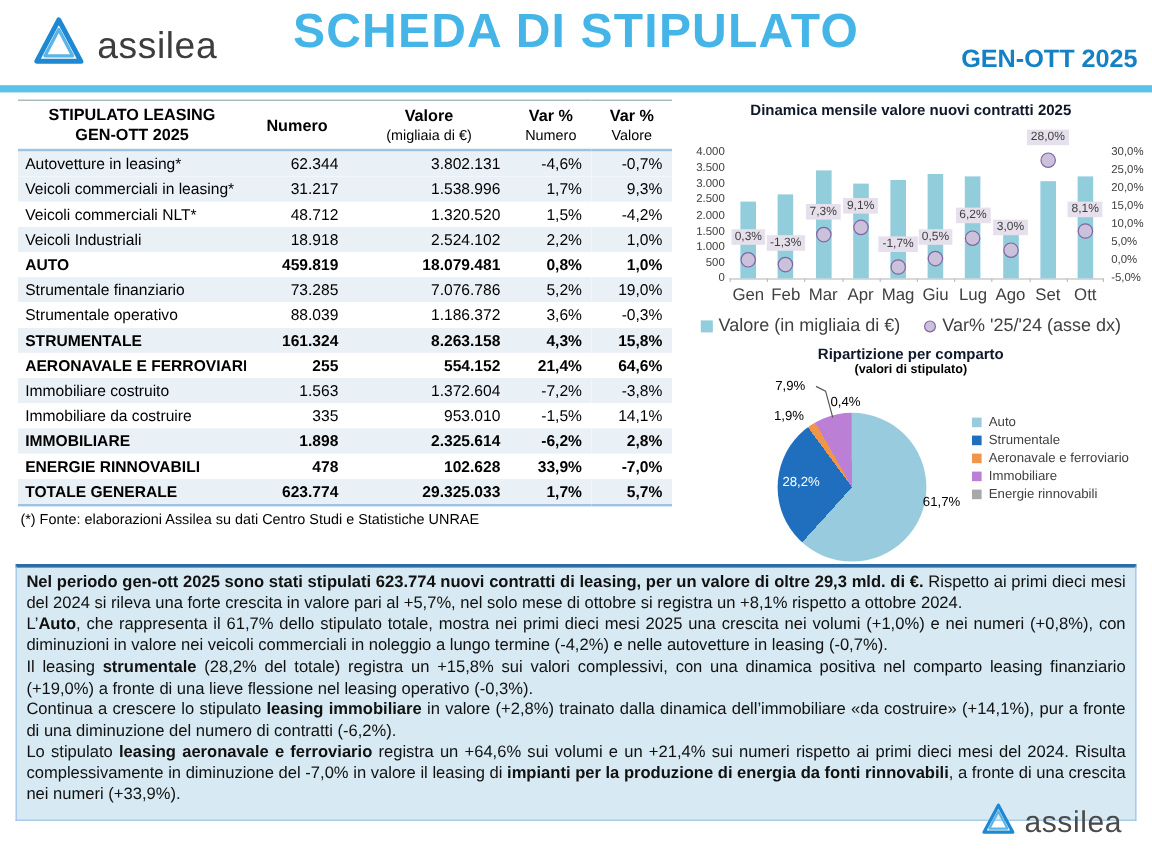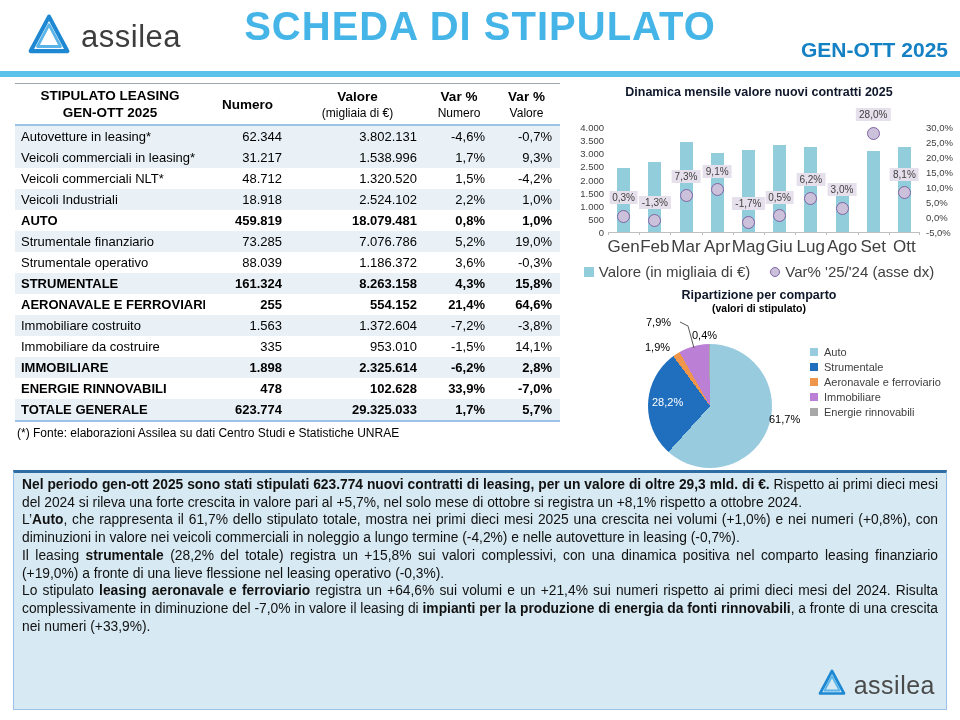--- a/index.html
+++ b/index.html
@@ -33,39 +33,39 @@
   .chart-subtitle{text-align:center;font-size:10.5px;font-weight:bold;color:#000;}
   #plot{position:absolute;left:48px;top:42px;width:312px;height:105px;border-bottom:1px solid #BFBFBF;}
   .bar{position:absolute;bottom:0;width:13px;background:#92CDDC;}
   .marker{position:absolute;width:13px;height:13px;border-radius:50%;background:#CCC1DA;border:1px solid #8064A2;box-sizing:border-box;}
   .dlabel{position:absolute;font-size:10px;color:#404040;background:#E6E0EC;padding:1px 3px;white-space:nowrap;transform:translateX(-50%);}
   .ytick-l{position:absolute;right:0;font-size:9.5px;color:#404040;transform:translateY(-50%);}
   .ytick-r{position:absolute;left:0;font-size:9.5px;color:#404040;transform:translateY(-50%);}
   #left-axis{position:absolute;left:0;top:42px;width:44px;height:105px;}
   #right-axis{position:absolute;left:366px;top:42px;width:32px;height:105px;}
   #x-labels{position:absolute;left:48px;top:152px;width:312px;height:14px;}
-  .xlab{position:absolute;transform:translateX(-50%);font-size:17px;color:#404040;text-align:center;}
+  .xlab{position:absolute;transform:translateX(-50%);font-size:14px;color:#404040;text-align:center;}
   .axtick{position:absolute;width:1px;height:3px;background:#BFBFBF;top:105px;}
   .legend{position:absolute;left:0;right:0;top:178px;display:flex;justify-content:center;gap:20px;font-size:15px;color:#404040;align-items:center;}
   .legend .item{display:flex;align-items:center;gap:5px;}
   .legend .sq{width:10px;height:10px;display:inline-block;}
   .legend .ci{width:10px;height:10px;border-radius:50%;display:inline-block;box-sizing:border-box;}
 
   
   .pie-chart{position:absolute;left:560px;top:288px;width:398px;height:180px;}
   #pie{position:absolute;left:88px;top:56px;width:124px;height:124px;border-radius:50%;}
   .plabel{position:absolute;font-size:11px;color:#000;white-space:nowrap;}
   .plabel.light{color:#fff;}
   #pie-leader{position:absolute;left:0;top:0;pointer-events:none;}
   #pie-legend{position:absolute;left:250px;top:56px;}
   .pleg{display:flex;align-items:center;gap:6px;font-size:11px;color:#404040;height:15px;}
   .pleg .sq{width:8px;height:8px;display:inline-block;flex:none;}
 
   
-  .summary{position:absolute;left:13px;right:13px;top:470px;height:240px;box-sizing:border-box;
+  .summary{position:absolute;left:13px;right:13px;top:470px;height:214px;box-sizing:border-box;
     background:#D7E9F2;border:1px solid #9CC3E5;border-top:3px solid #2E6DA4;
     padding:3px 8px 4px 8px;font-size:13.8px;line-height:17.7px;text-align:justify;color:#111;}
   .para{margin:0;}
 
   
   .footer-brand{position:absolute;right:25px;top:668px;display:flex;align-items:center;gap:7px;}
   .footer-brand .brand-text{font-size:25px;color:#4a4a4a;}
 </style>
 </head>
 <body>
@@ -348,20 +348,21 @@
           <span class="sq" style="background: rgb(168, 168, 168);"></span>
           <span>Energie rinnovabili</span>
         </div>
       </div>
   </section>
 
   <section class="summary" id="summary">
       <div class="para"><b>Nel periodo gen-ott 2025 sono stati stipulati 623.774 nuovi contratti di leasing, per un valore di oltre 29,3 mld. di €.</b><span> Rispetto ai primi dieci mesi del 2024 si rileva una forte crescita in valore pari al +5,7%, nel solo mese di ottobre si registra un +8,1% rispetto a ottobre 2024.</span></div>
       <div class="para"><span>L’</span><b>Auto</b><span>, che rappresenta il 61,7% dello stipulato totale, mostra nei primi dieci mesi 2025 una crescita nei volumi (+1,0%) e nei numeri (+0,8%), con diminuzioni in valore nei veicoli commerciali in noleggio a lungo termine (-4,2%) e nelle autovetture in leasing (-0,7%).</span></div>
       <div class="para"><span>Il leasing </span><b>strumentale</b><span> (28,2% del totale) registra un +15,8% sui valori complessivi, con una dinamica positiva nel comparto leasing finanziario (+19,0%) a fronte di una lieve flessione nel leasing operativo (-0,3%).</span></div>
+      <div class="para"><span>Continua a crescere lo stipulato </span><b>leasing immobiliare</b><span> in valore (+2,8%) trainato dalla dinamica dell’immobiliare «da costruire» (+14,1%), pur a fronte di una diminuzione del numero di contratti (-6,2%).</span></div>
       <div class="para"><span>Lo stipulato </span><b>leasing aeronavale e ferroviario</b><span> registra un +64,6% sui volumi e un +21,4% sui numeri rispetto ai primi dieci mesi del 2024. Risulta complessivamente in diminuzione del -7,0% in valore il leasing di </span><b>impianti per la produzione di energia da fonti rinnovabili</b><span>, a fronte di una crescita nei numeri (+33,9%).</span></div>
     </section>
 
   <footer class="footer-brand">
     <span>
       <svg width="30" height="30" viewBox="0 0 40 40">
         <path d="M20 4 L36 34 H4 Z" fill="none" stroke="#1E88D2" stroke-width="3.6" stroke-linejoin="round"></path>
         <path d="M20 11 L30 30 H10 Z" fill="none" stroke="#5AB4E8" stroke-width="2.4" stroke-linejoin="round"></path>
       </svg>
     </span>

